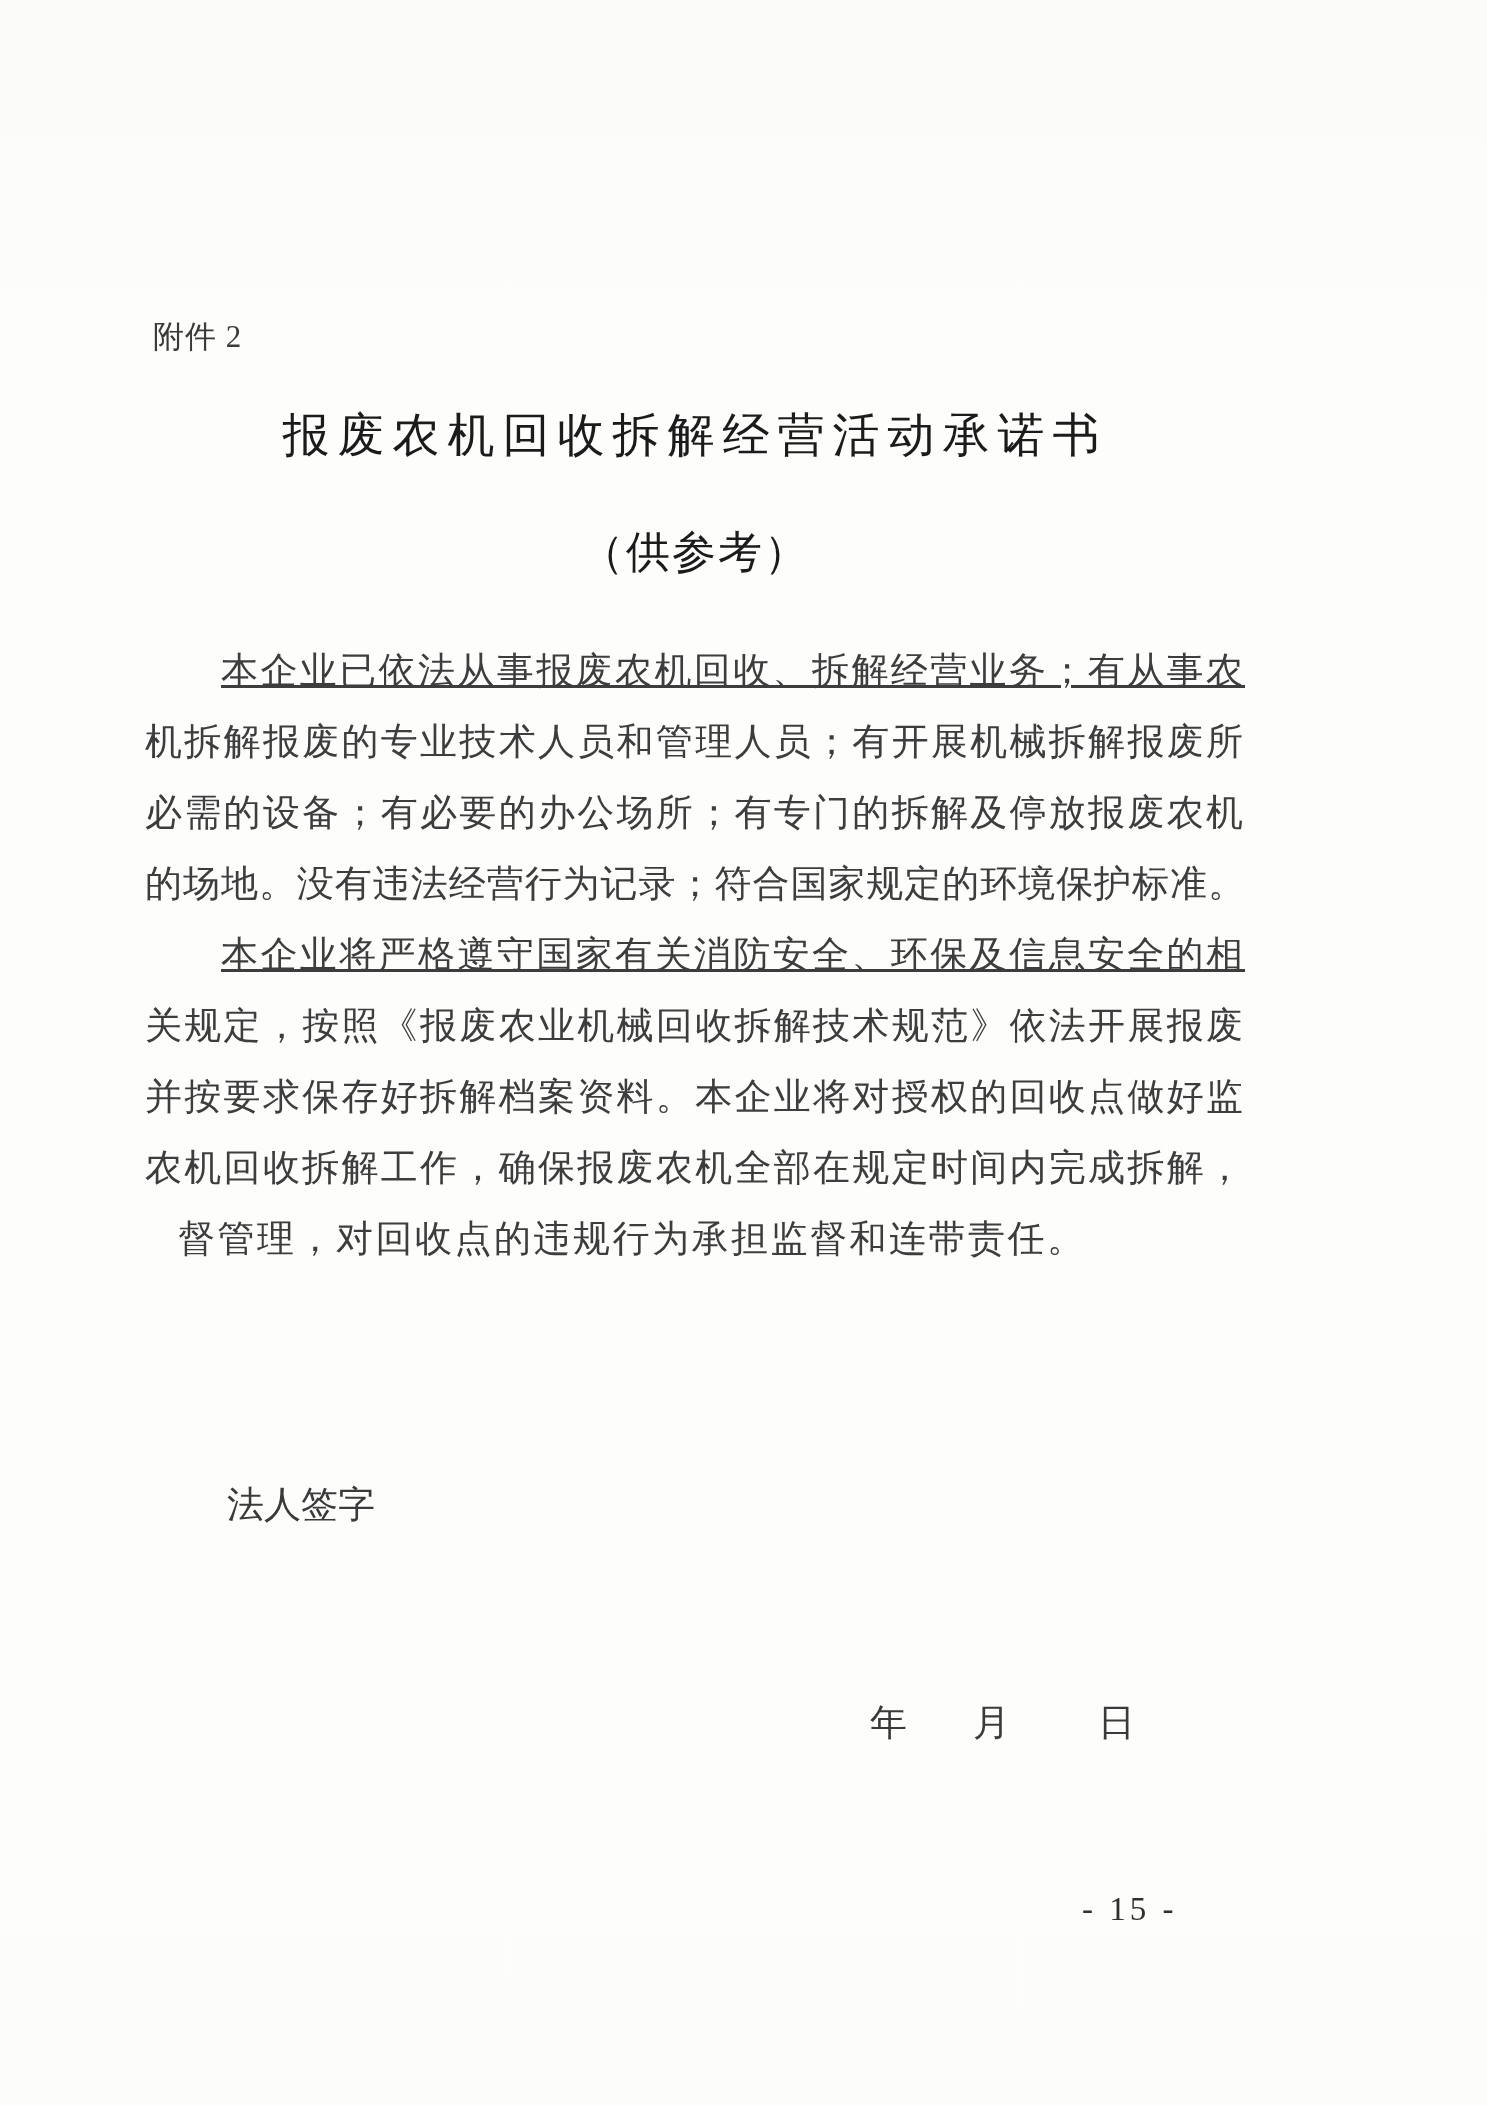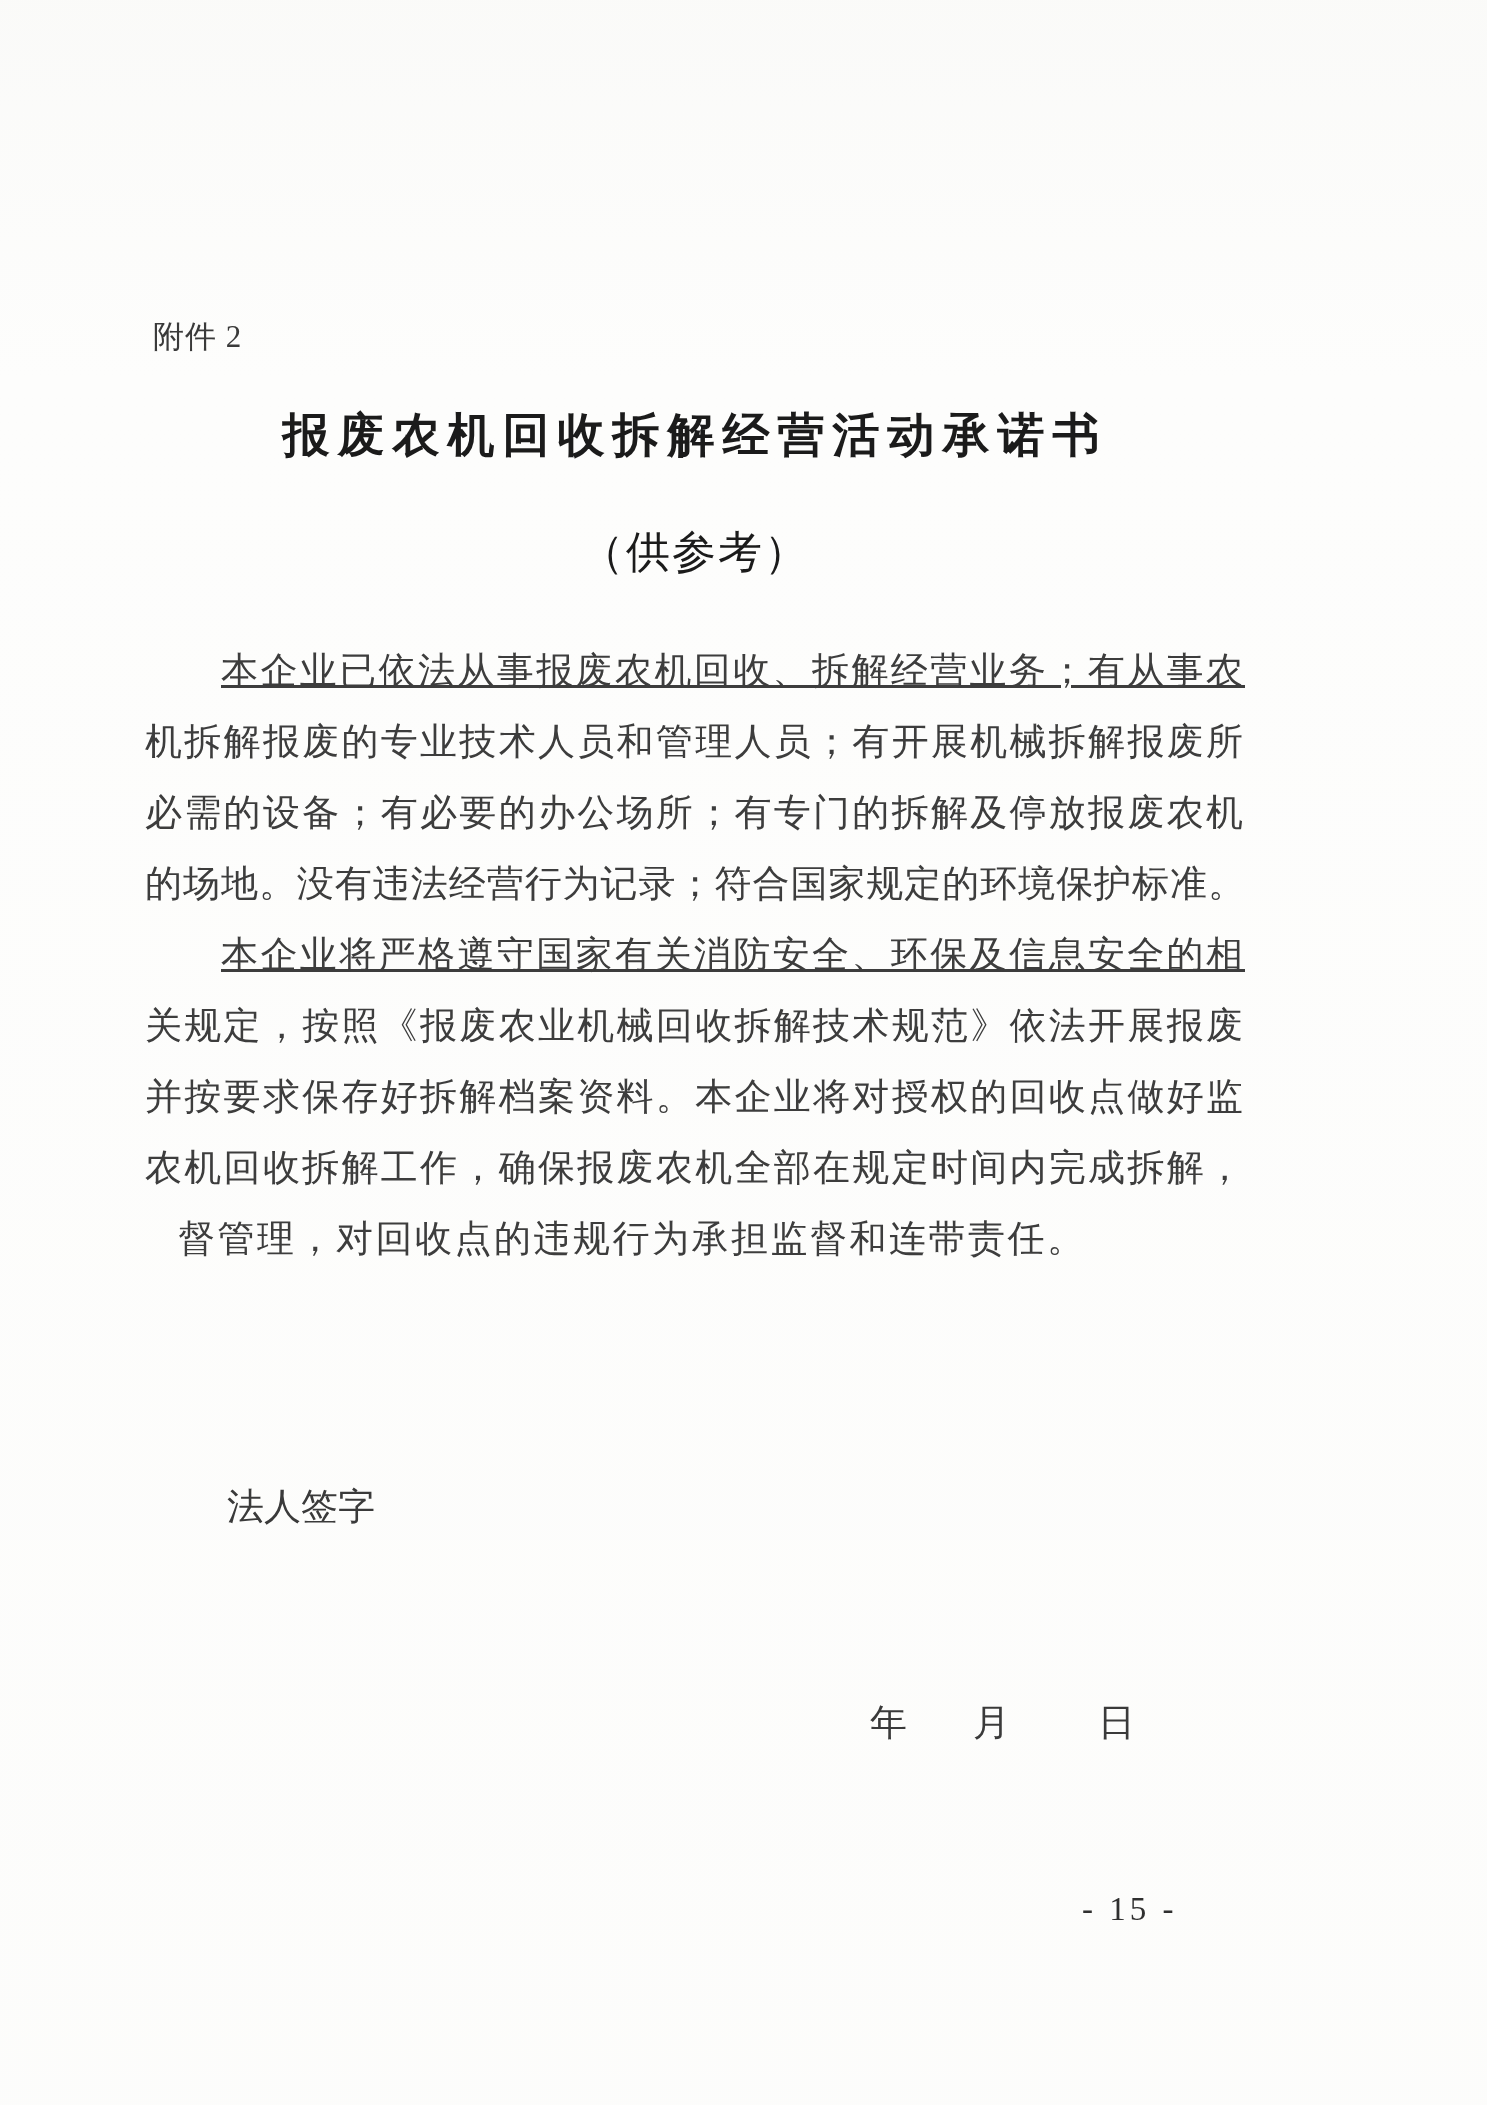--- a/index.html
+++ b/index.html
@@ -34,21 +34,21 @@
     letter-spacing: 1px;
   }
   .doc-title {
     position: absolute;
     left: 145px;
     top: 402px;
     width: 1100px;
     text-align: center;
     font-size: 47px;
     line-height: 66px;
-    font-weight: bold;
+    font-weight: normal;
     color: #1b1b1b;
     letter-spacing: 8px;
     white-space: nowrap;
   }
   .doc-subtitle {
     position: absolute;
     left: 145px;
     top: 522px;
     width: 1100px;
     text-align: center;
@@ -83,21 +83,21 @@
     letter-spacing: 2.5px;
     margin-left: 33px;
   }
   .signature-row-label {
     position: absolute;
     font-size: 37px;
     line-height: 48px;
     color: #3a3a3a;
     white-space: nowrap;
   }
-  .sig-left  { left: 227px; top: 1483px; }
+  .sig-left  { left: 227px; top: 1483px; font-family: Liberation Mono, monospace; }
   .sig-right { left: 950px; top: 1491px; letter-spacing: 0.5px; }
   .date-label {
     position: absolute;
     top: 1699px;
     font-size: 37px;
     line-height: 48px;
     color: #3a3a3a;
   }
   .date-year  { left: 870px; }
   .date-month { left: 973px; }

